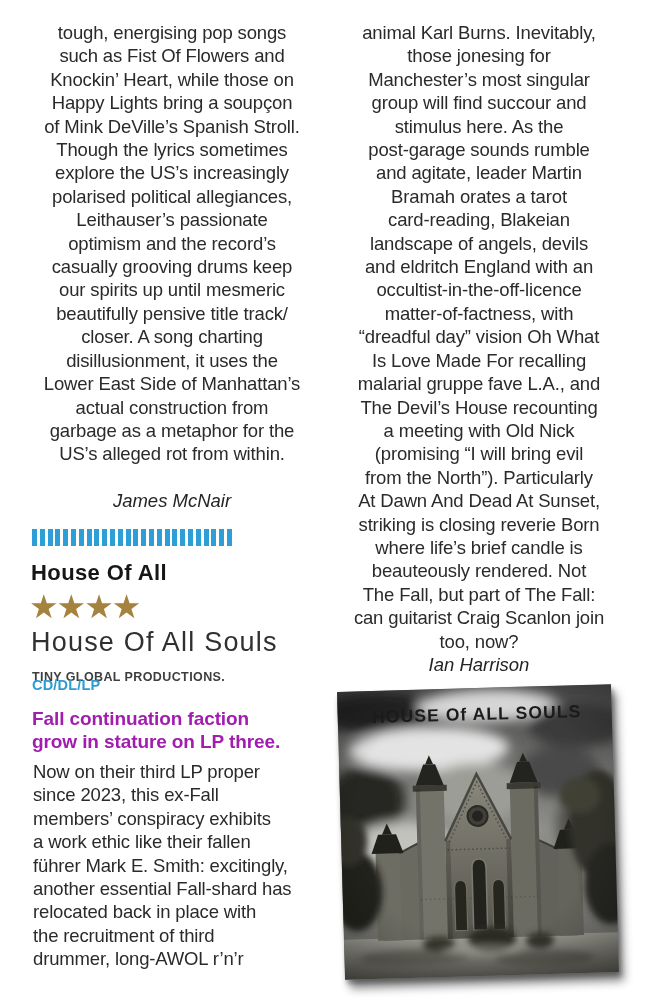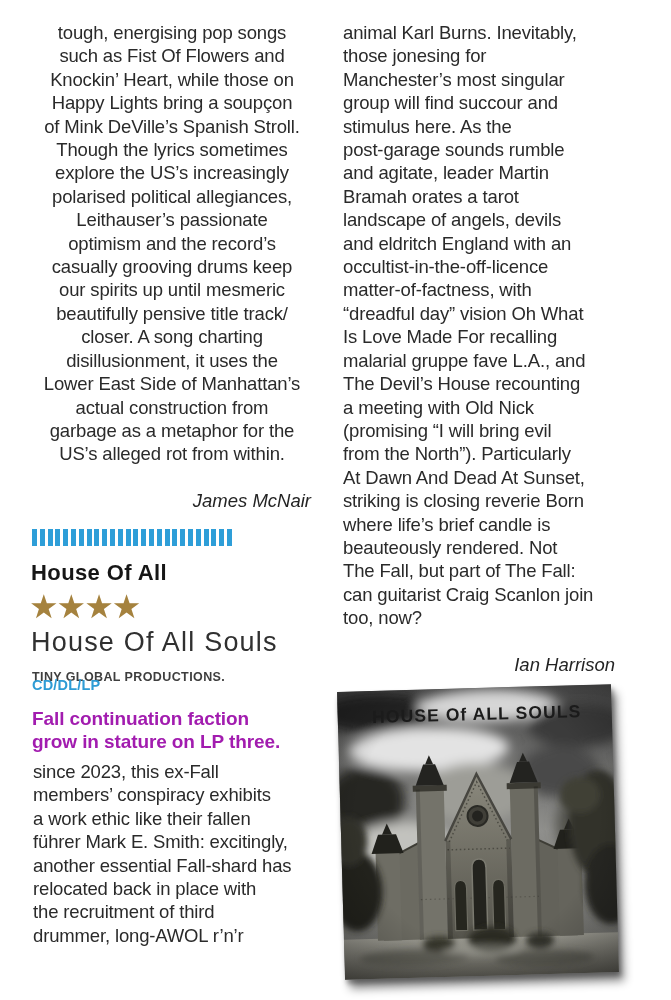--- a/index.html
+++ b/index.html
@@ -3,22 +3,22 @@
 <meta charset="utf-8">
 <style>
   html,body{margin:0;padding:0;}
   body{
     width:671px;height:1000px;position:relative;background:#ffffff;
     font-family:"Liberation Sans", sans-serif;color:#282828;overflow:hidden;
   }
   .col{position:absolute;font-size:18.5px;line-height:23.4px;letter-spacing:-0.15px;color:#2a2a2a;}
   .col .tl{white-space:nowrap;}
   #col-left-cont{left:33px;top:21px;width:278px;text-align:center;}
-  #col-right{left:343px;top:21px;width:272px;}
-  .byline{font-style:italic;text-align:right;font-size:18.5px;line-height:23.4px;color:#242424;}
+  #col-right{left:343px;top:21px;width:272px;text-align:center;}
+  .byline{font-style:italic;text-align:center;font-size:18.5px;line-height:23.4px;color:#242424;}
   #byline-left{position:absolute;left:33px;top:489px;width:278px;}
   #byline-right{position:absolute;left:343px;top:653px;width:272px;}
   #divider{
     position:absolute;left:32px;top:529px;width:202px;height:17px;
     background:repeating-linear-gradient(90deg,#2e9ed8 0px,#2e9ed8 5px,#ffffff 5px,#ffffff 7.8px);
   }
   #artist-name{
     position:absolute;left:31px;top:556px;width:280px;
     font-size:22px;font-weight:700;letter-spacing:0.4px;color:#161616;line-height:34px;
   }
@@ -86,39 +86,41 @@
 <div id="artist-name">House Of All</div>
 <div id="star-rating">★★★★</div>
 <div id="album-title">House Of All Souls</div>
 <div id="label-name">TINY GLOBAL PRODUCTIONS.</div>
 <div id="formats">CD/DL/LP</div>
 <div id="standfirst">
     <div class="tl">Fall continuation faction</div>
     <div class="tl">grow in stature on LP three.</div>
   </div>
 <div id="col-left-body2" class="col">
+    <div class="tl">Now on their third LP proper</div>
     <div class="tl">since 2023, this ex-Fall</div>
     <div class="tl">members’ conspiracy exhibits</div>
     <div class="tl">a work ethic like their fallen</div>
     <div class="tl">führer Mark E. Smith: excitingly,</div>
     <div class="tl">another essential Fall-shard has</div>
     <div class="tl">relocated back in place with</div>
     <div class="tl">the recruitment of third</div>
     <div class="tl">drummer, long-AWOL r’n’r</div>
   </div>
 
 <div id="col-right" class="col">
     <div class="tl">animal Karl Burns. Inevitably,</div>
     <div class="tl">those jonesing for</div>
     <div class="tl">Manchester’s most singular</div>
     <div class="tl">group will find succour and</div>
     <div class="tl">stimulus here. As the</div>
     <div class="tl">post-garage sounds rumble</div>
     <div class="tl">and agitate, leader Martin</div>
     <div class="tl">Bramah orates a tarot</div>
+    <div class="tl">card-reading, Blakeian</div>
     <div class="tl">landscape of angels, devils</div>
     <div class="tl">and eldritch England with an</div>
     <div class="tl">occultist-in-the-off-licence</div>
     <div class="tl">matter-of-factness, with</div>
     <div class="tl">“dreadful day” vision Oh What</div>
     <div class="tl">Is Love Made For recalling</div>
     <div class="tl">malarial gruppe fave L.A., and</div>
     <div class="tl">The Devil’s House recounting</div>
     <div class="tl">a meeting with Old Nick</div>
     <div class="tl">(promising “I will bring evil</div>

